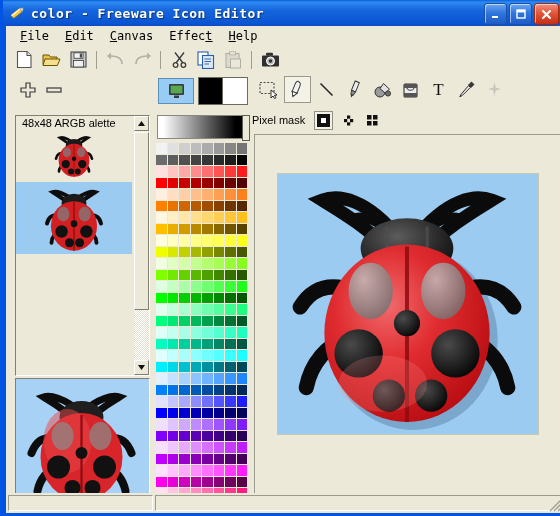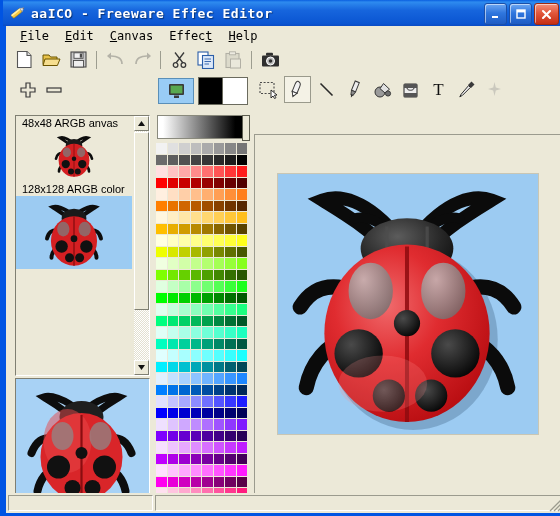--- a/index.html
+++ b/index.html
@@ -132,21 +132,21 @@
     <span class="title-icon">
       <svg width="18" height="16" viewBox="0 0 18 16">
         <g transform="rotate(-38 9 8)">
           <rect x="3" y="6" width="11" height="4.2" rx="1" fill="#F5C842" stroke="#9a7a10" stroke-width="0.6"></rect>
           <rect x="3" y="6" width="11" height="1.6" fill="#FFF0A8"></rect>
           <polygon points="14,6 17.5,8.1 14,10.2" fill="#E8E8E8" stroke="#8a8a8a" stroke-width="0.5"></polygon>
           <polygon points="16.4,7.4 17.5,8.1 16.4,8.8" fill="#444"></polygon>
         </g>
       </svg>
     </span>
-    <span class="title-text">aaICO - Freeware Effec Editor</span>
+    <span class="title-text">color - Freeware Icon Editor</span>
 
     <div class="tb-buttons">
       <div class="tb-btn">
         <svg width="9" height="9" viewBox="0 0 9 9">
             <rect x="1" y="6" width="6" height="2" fill="#fff"></rect>
           </svg>
       </div>
       <div class="tb-btn">
         <svg width="10" height="10" viewBox="0 0 10 10">
           <rect x="1" y="1" width="8" height="8" fill="none" stroke="#fff" stroke-width="1.4"></rect>
@@ -318,26 +318,51 @@
           </svg>
         </div>
         <div class="tool dis">
           <svg width="17" height="17" viewBox="0 0 17 17">
             <path d="M8.5 1 L9.8 6.4 L15 8 L9.8 9.6 L8.5 15 L7.2 9.6 L2 8 L7.2 6.4 Z" fill="#8d8d8d"></path>
           </svg>
         </div>
       </div>
     </div>
 
+    <div class="maskbar">
+      <span class="mask-label">Pixel mask</span>
+      <span class="mask-btn sel">
+        <svg width="13" height="13" viewBox="0 0 13 13">
+          <rect x="0" y="0" width="13" height="13" fill="#111"></rect>
+          <rect x="4" y="4" width="5" height="5" fill="#fff"></rect>
+        </svg>
+      </span>
+      <span class="mask-btn">
+        <svg width="13" height="13" viewBox="0 0 13 13">
+          <rect x="5" y="1.5" width="3.2" height="3.2" fill="#111"></rect>
+          <rect x="2" y="5" width="3.2" height="3.2" fill="#111"></rect>
+          <rect x="8" y="5" width="3.2" height="3.2" fill="#111"></rect>
+          <rect x="5" y="8.3" width="3.2" height="3.2" fill="#111"></rect>
+        </svg>
+      </span>
+      <span class="mask-btn">
+        <svg width="13" height="13" viewBox="0 0 13 13">
+          <rect x="1" y="1" width="4.5" height="4.5" fill="#111"></rect>
+          <rect x="7" y="1" width="4.5" height="4.5" fill="#111"></rect>
+          <rect x="1" y="7" width="4.5" height="4.5" fill="#111"></rect>
+          <rect x="7" y="7" width="4.5" height="4.5" fill="#111"></rect>
+        </svg>
+      </span>
+    </div>
 
     <div class="list-panel">
       <div class="list-inner">
 
         <div class="li-row">
-          <div class="li-label">48x48 ARGB anvas</div>
+          <div class="li-label">48x48 ARGB alette</div>
           <svg class="li-thumb" width="48" height="48" viewBox="0 0 128 128">
             <g>
               <path d="M64 34 C46 18 32 16 26 18 C32 22 44 28 56 40" fill="none" stroke="#0d0d0d" stroke-width="7" stroke-linecap="round"></path>
               <path d="M64 34 C82 18 96 16 102 18 C96 22 84 28 72 40" fill="none" stroke="#0d0d0d" stroke-width="7" stroke-linecap="round"></path>
               <path d="M40 60 C24 56 18 64 16 74" fill="none" stroke="#0d0d0d" stroke-width="7" stroke-linecap="round"></path>
               <path d="M88 60 C104 56 110 64 112 74" fill="none" stroke="#0d0d0d" stroke-width="7" stroke-linecap="round"></path>
               <path d="M42 86 C28 92 24 100 24 108" fill="none" stroke="#0d0d0d" stroke-width="7" stroke-linecap="round"></path>
               <path d="M86 86 C100 92 104 100 104 108" fill="none" stroke="#0d0d0d" stroke-width="7" stroke-linecap="round"></path>
               <ellipse cx="64" cy="38" rx="22" ry="17" fill="#1a1a1a"></ellipse>
               <ellipse cx="64" cy="78" rx="41" ry="44" fill="#D41F22"></ellipse>
@@ -347,21 +372,20 @@
               <circle cx="42" cy="88" r="11" fill="#111"></circle>
               <circle cx="86" cy="88" r="11" fill="#111"></circle>
               <circle cx="64" cy="74" r="6" fill="#111"></circle>
               <circle cx="56" cy="108" r="8" fill="#111"></circle>
               <circle cx="74" cy="108" r="8" fill="#111"></circle>
             </g>
           </svg>
         </div>
 
         <div class="li-row sel">
-          <div class="li-label">128x128 ARGB color</div>
           <svg class="li-thumb" width="110" height="72" viewBox="0 0 128 128" preserveAspectRatio="xMidYMid meet" style="background:#9CCBF2;">
             <g>
               <path d="M64 34 C46 18 32 16 26 18 C32 22 44 28 56 40" fill="none" stroke="#0d0d0d" stroke-width="7" stroke-linecap="round"></path>
               <path d="M64 34 C82 18 96 16 102 18 C96 22 84 28 72 40" fill="none" stroke="#0d0d0d" stroke-width="7" stroke-linecap="round"></path>
               <path d="M40 60 C24 56 18 64 16 74" fill="none" stroke="#0d0d0d" stroke-width="7" stroke-linecap="round"></path>
               <path d="M88 60 C104 56 110 64 112 74" fill="none" stroke="#0d0d0d" stroke-width="7" stroke-linecap="round"></path>
               <path d="M42 86 C28 92 24 100 24 108" fill="none" stroke="#0d0d0d" stroke-width="7" stroke-linecap="round"></path>
               <path d="M86 86 C100 92 104 100 104 108" fill="none" stroke="#0d0d0d" stroke-width="7" stroke-linecap="round"></path>
               <ellipse cx="64" cy="38" rx="22" ry="17" fill="#1a1a1a"></ellipse>
               <ellipse cx="64" cy="78" rx="41" ry="44" fill="#D41F22"></ellipse>

